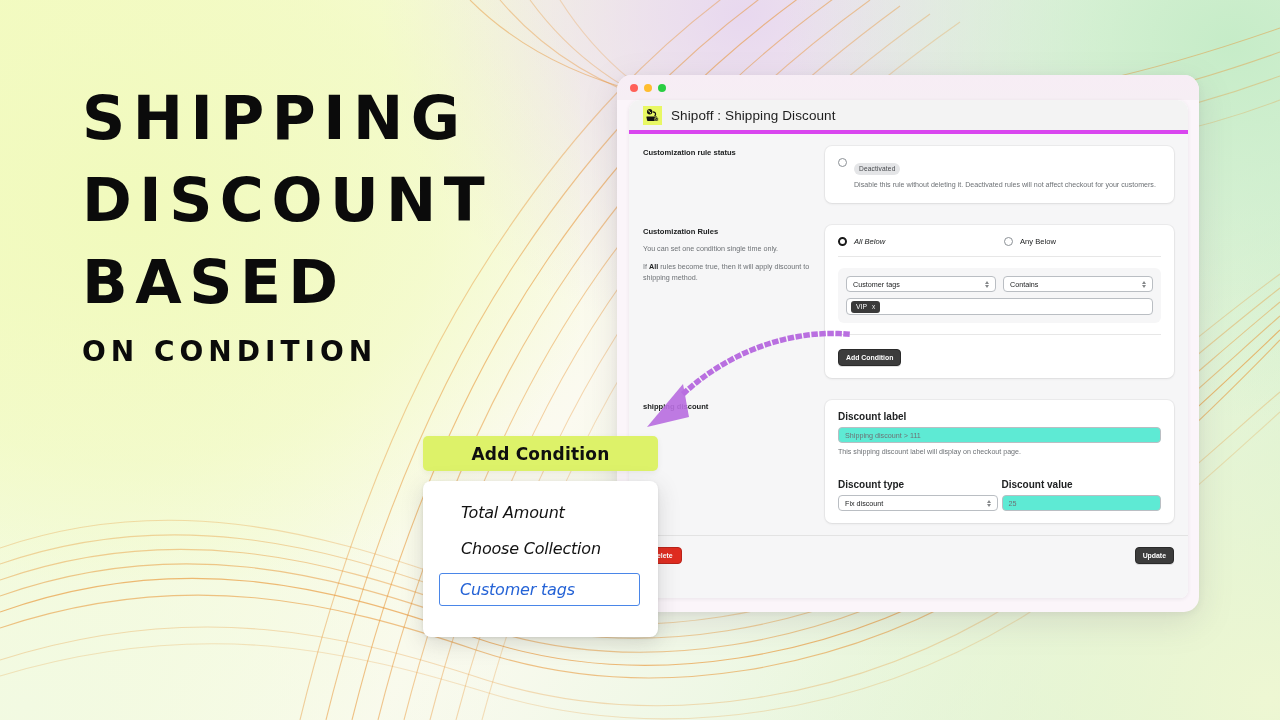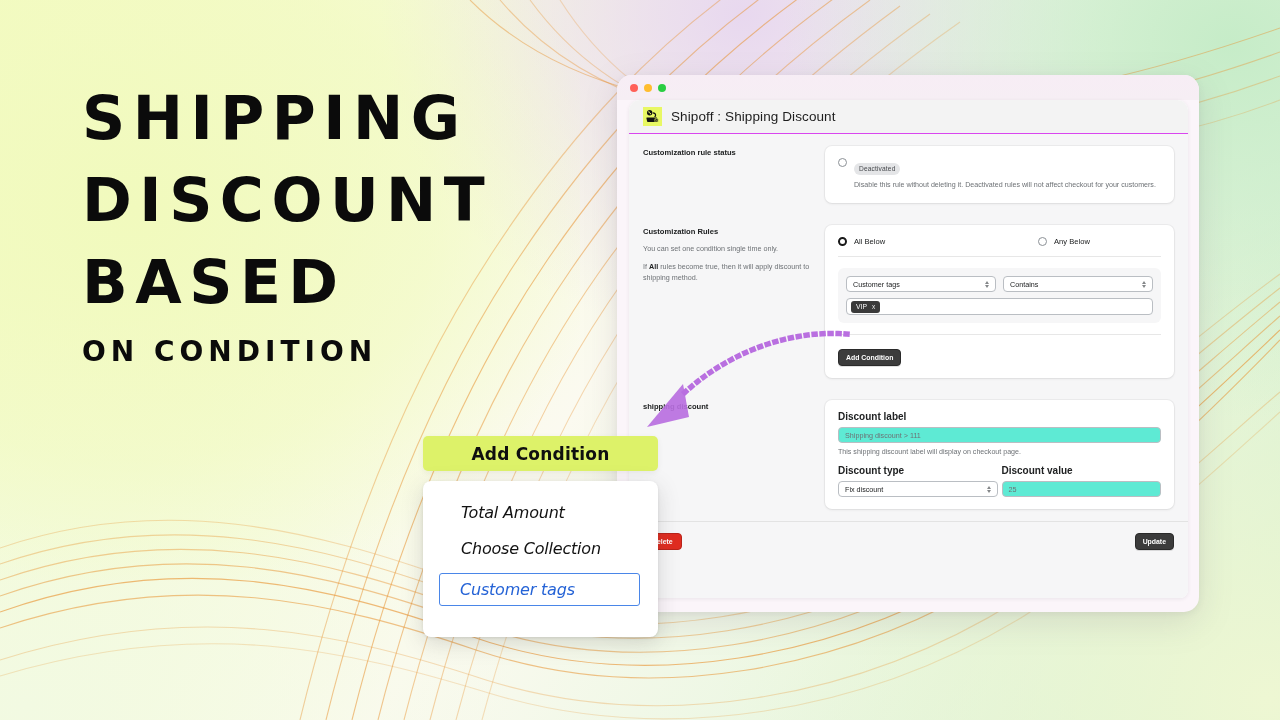--- a/index.html
+++ b/index.html
@@ -47,21 +47,21 @@
     border-radius: 11px 11px 8px 8px;
     box-shadow: 0 1px 4px rgba(0,0,0,0.07);
     overflow: hidden;
   }
 
   
   .app-head {
     height: 34px; display: flex; align-items: center; gap: 9px;
     padding: 0 14px;
     background: #f3f3f3;
-    border-bottom: 1px solid #d946ef;
+    border-bottom: 4px solid #d946ef;
   }
   .app-logo {
     width: 19px; height: 19px; background: #e8f863;
     display: flex; align-items: center; justify-content: center;
     flex: 0 0 auto;
   }
   .app-title { font-size: 13.5px; color: #1d1d1d; font-weight: 400; letter-spacing: .1px; }
 
   
   .app-body {
@@ -94,21 +94,21 @@
     display: inline-block; font-size: 6.6px; line-height: 1;
     padding: 2.6px 5px; border-radius: 8px; letter-spacing: .15px;
   }
   .pill.ok { background: #aee9c8; color: #0b4b33; }
   .pill.mute { background: #e4e5e7; color: #46494d; }
   .radio-desc { font-size: 7.1px; color: #6d7175; line-height: 1.55; margin-top: 5px; max-width: 315px; }
 
   
   .rule-top { display: flex; align-items: center; gap: 0; padding-bottom: 10px; }
   .rule-opt { display: flex; align-items: center; gap: 7px; }
-  .rule-opt:first-child { width: 200px; }
+  .rule-opt:first-child { width: 166px; font-style: italic; }
   .rule-opt span { font-size: 7.6px; color: #202223; }
   .hr { height: 1px; background: #e7e7e7; }
 
   .cond-box { background: #f6f6f7; border-radius: 6px; padding: 8px; margin-top: 11px; }
   .cond-row { display: flex; gap: 7px; }
   .select {
     flex: 1 1 0; height: 16px; background: #fff;
     border: 1px solid #babec3; border-radius: 4px;
     display: flex; align-items: center; justify-content: space-between;
     padding: 0 6px; font-size: 7.2px; color: #202223;
@@ -138,21 +138,21 @@
 
   
   .fld-label { font-size: 10px; font-weight: 700; color: #202223; }
   .input {
     margin-top: 5px; height: 16px; background: #5eead4;
     border: 1px solid #babec3; border-radius: 4px;
     display: flex; align-items: center; padding: 0 6px;
     font-size: 7.2px; color: #6d7175;
   }
   .help { font-size: 7.1px; color: #6d7175; margin-top: 5px; }
-  .two-col { display: flex; gap: 4px; margin-top: 9px; }
+  .two-col { display: flex; gap: 4px; margin-top: 23px; }
   .two-col > div { flex: 1 1 0; }
 
   .footer-bar {
     display: flex; align-items: center; justify-content: space-between;
     padding: 11px 14px 0 14px; margin-top: 12px;
     border-top: 1px solid #e3e3e3;
   }
   .btn-red {
     background: #e02c20; color: #fff; font-size: 6.9px; font-weight: 600;
     border-radius: 4px; padding: 4px 8px; border: 1px solid #b8231a;

